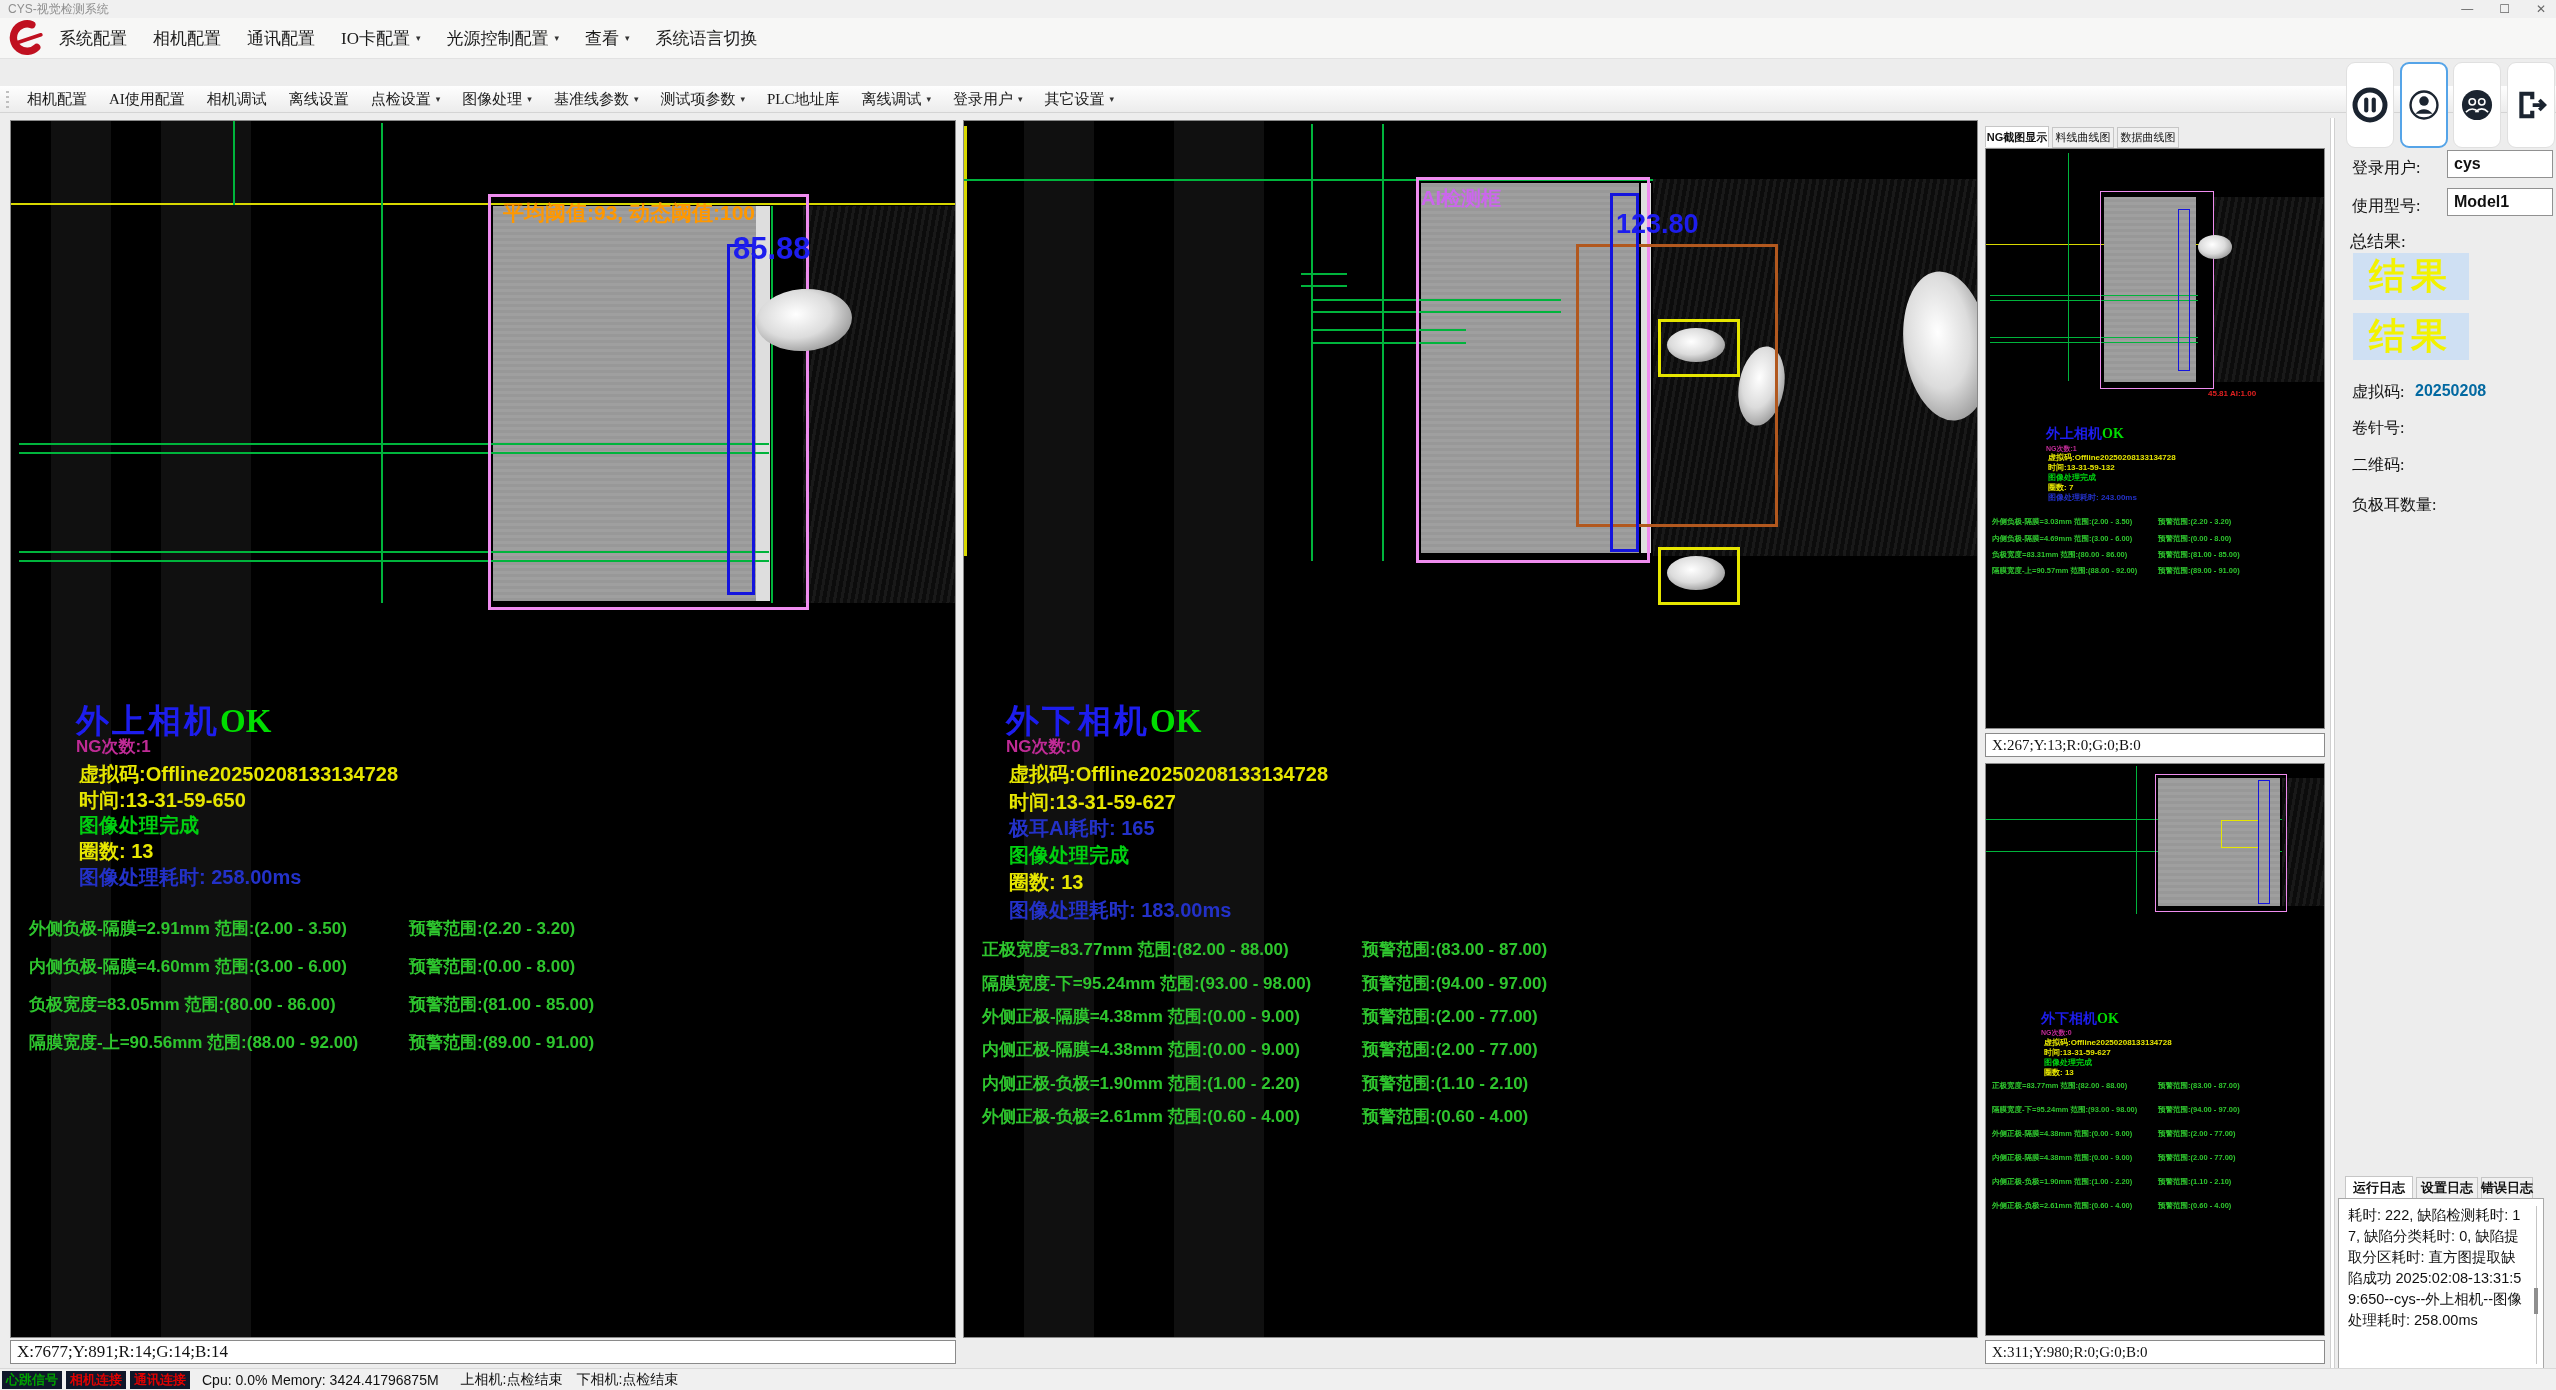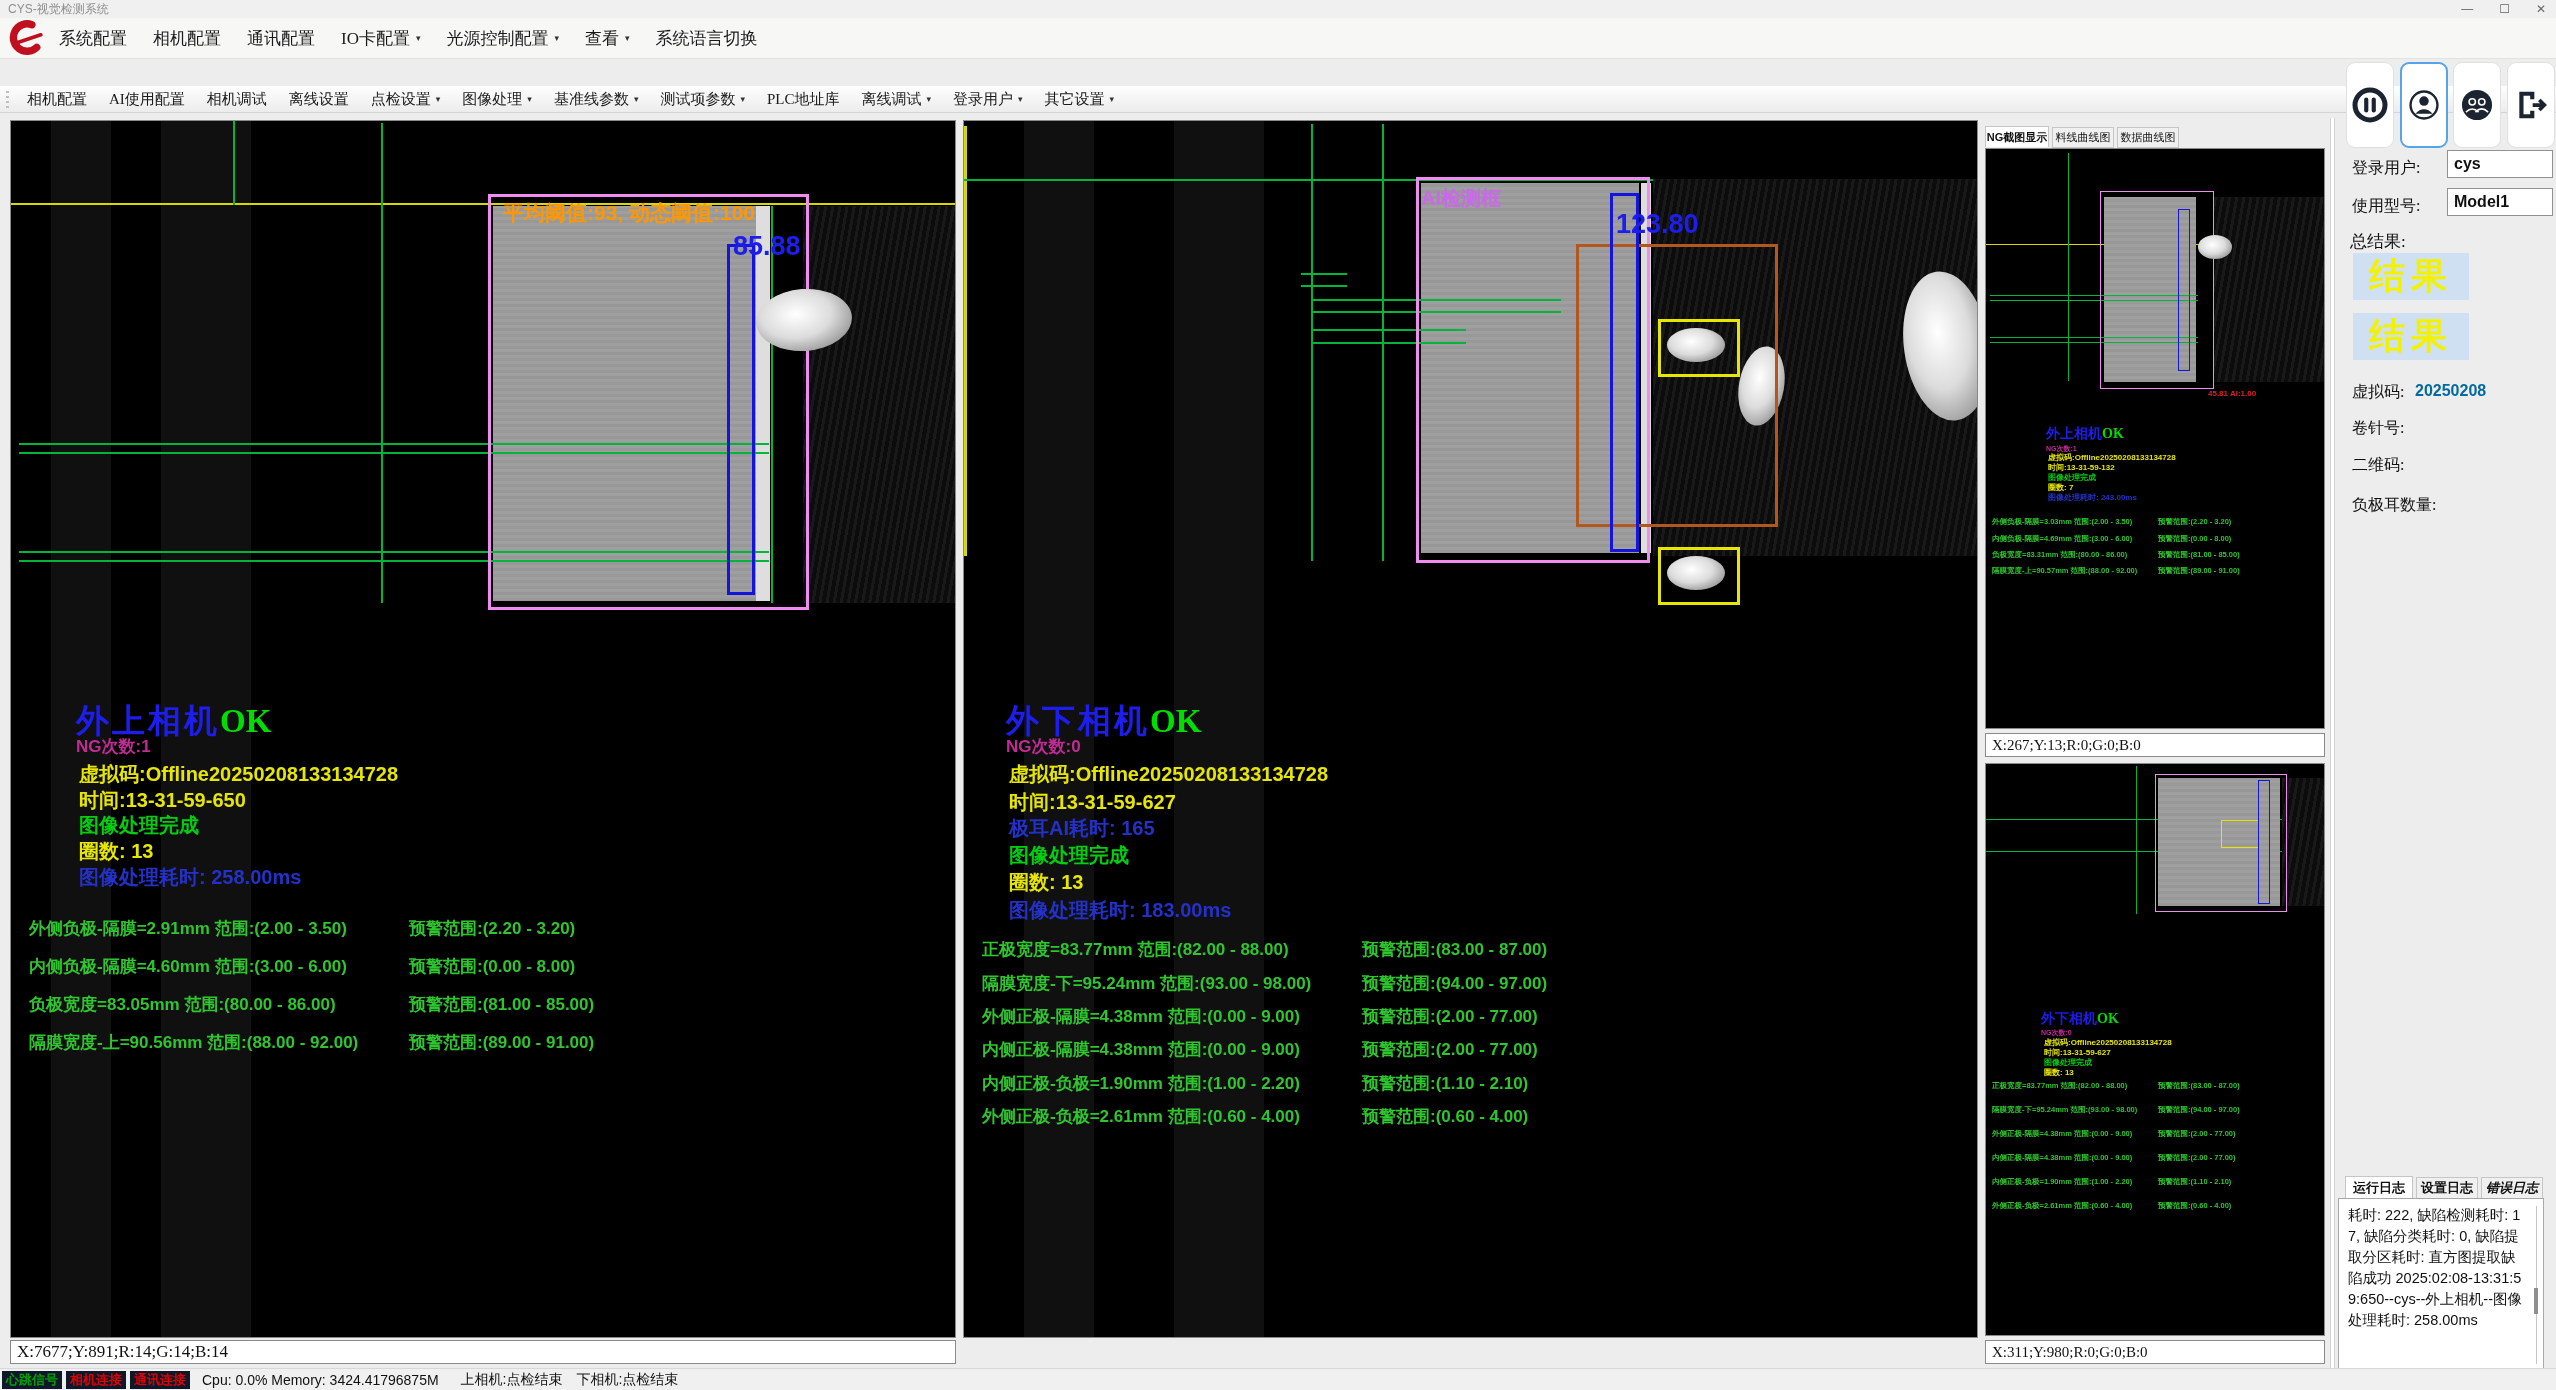--- a/index.html
+++ b/index.html
@@ -170,21 +170,21 @@
     <div class="gl" style="left:370px;top:2px;width:2px;height:480px;"></div>
     <div class="gl" style="left:760px;top:85px;width:2px;height:397px;"></div>
     <div class="gl" style="left:8px;top:322px;width:750px;height:2px;"></div>
     <div class="gl" style="left:8px;top:331px;width:750px;height:2px;"></div>
     <div class="gl" style="left:8px;top:430px;width:750px;height:2px;"></div>
     <div class="gl" style="left:8px;top:439px;width:750px;height:2px;"></div>
     <div class="pinkbox" style="left:477px;top:73px;width:315px;height:410px;"></div>
     <div class="blob" style="left:745px;top:168px;width:96px;height:62px;transform:rotate(-4deg);"></div>
     <div class="bluebox" style="left:716px;top:123px;width:22px;height:345px;"></div>
     <div class="ovl c-o" style="left:492px;top:78px;font-size:21px;">平均阈值:93, 动态阈值:100</div>
-    <div class="ovl c-b2" style="left:722px;top:110px;font-size:27px;">85.88</div>
+    <div class="ovl c-b2" style="left:722px;top:110px;font-size:31px;">85.88</div>
     <div class="ovl" style="left:65px;top:578px;">
       <span class="cam-title">外上相机</span><span class="cam-ok">OK</span>
     </div>
     <div class="ovl c-m" style="left:65px;top:614px;font-size:17px;">NG次数:1</div>
     <div class="info c-y" style="left:68px;top:640px;">虚拟码:Offline20250208133134728</div>
     <div class="info c-y" style="left:68px;top:666px;">时间:13-31-59-650</div>
     <div class="info c-g" style="left:68px;top:691px;">图像处理完成</div>
     <div class="info c-y" style="left:68px;top:717px;">圈数: 13</div>
     <div class="info c-b" style="left:68px;top:743px;">图像处理耗时: 258.00ms</div>
     <div class="m-row" style="top:796px;"><span>外侧负极-隔膜=2.91mm 范围:(2.00 - 3.50)</span><span class="col2">预警范围:(2.20 - 3.20)</span></div>
@@ -353,21 +353,21 @@
   <div class="lbl" style="left:2352px;top:418px;">卷针号:</div>
   <div class="lbl" style="left:2352px;top:455px;">二维码:</div>
   <div class="lbl" style="left:2352px;top:495px;">负极耳数量:</div>
 
   <div class="logtab active" style="left:2345px;top:1176px;width:68px;">
       <span>运行日志</span>
     </div>
   <div class="logtab" style="left:2416px;top:1177px;width:62px;">
       <span>设置日志</span>
     </div>
-  <div class="logtab" style="left:2481px;top:1177px;width:62px;font-style:italic;">
+  <div class="logtab" style="left:2481px;top:1177px;width:52px;">
       <span>错误日志</span>
     </div>
   <div class="logbox">耗时: 222, 缺陷检测耗时: 17, 缺陷分类耗时: 0, 缺陷提取分区耗时: 直方图提取缺陷成功 2025:02:08-13:31:59:650--cys--外上相机--图像处理耗时: 258.00ms</div>
   <div class="abs" style="left:2536px;top:1206px;width:1px;height:158px;background:#c4c4c4;"></div>
   <div class="abs" style="left:2534px;top:1288px;width:4px;height:26px;background:#8f8f8f;"></div>
 
   <div class="statusbar">
     <div class="st-seg st-ylw" style="color:#00a000;">心跳信号</div>
     <div style="width:4px;"></div>
     <div class="st-seg st-ylw" style="color:#e00000;">相机连接</div>

